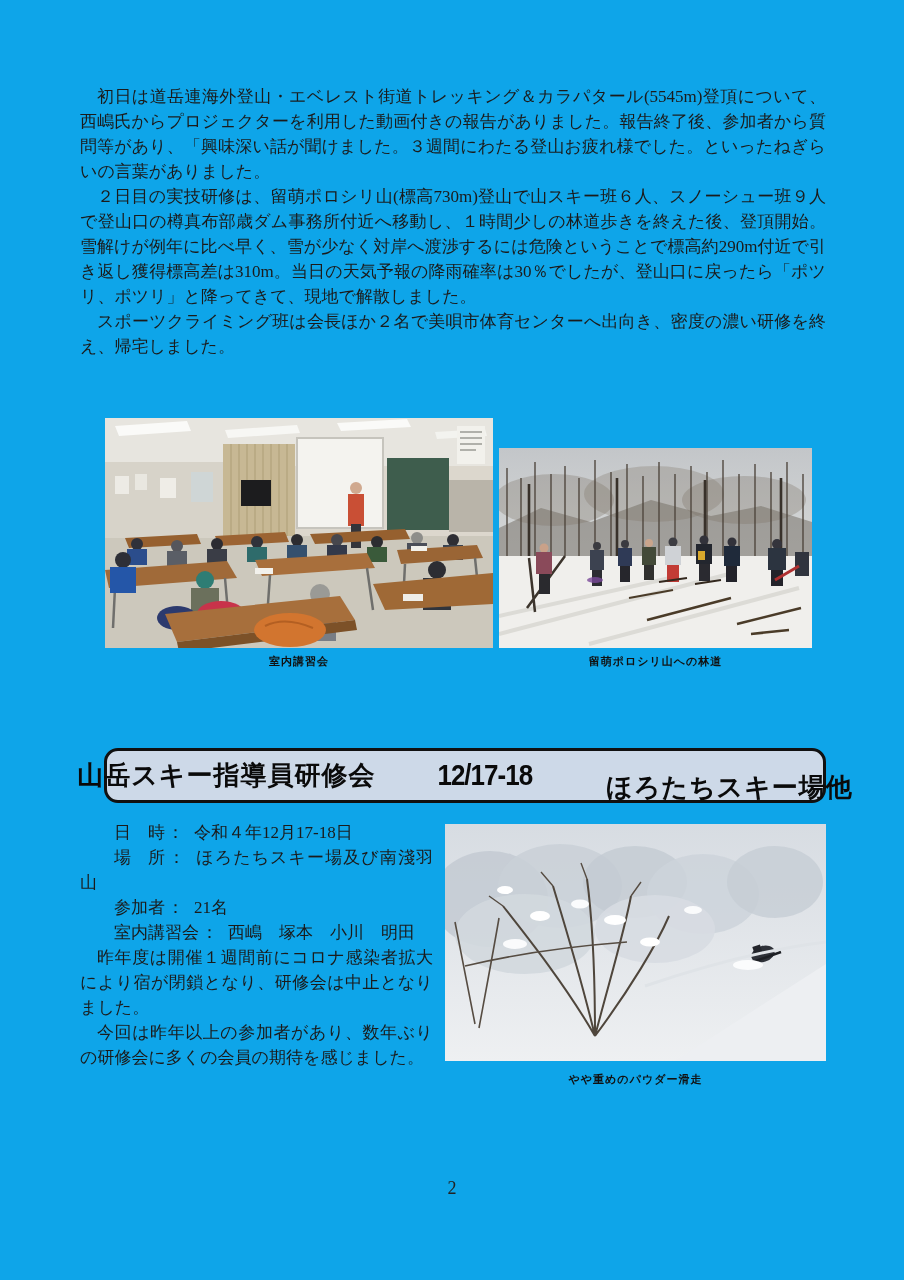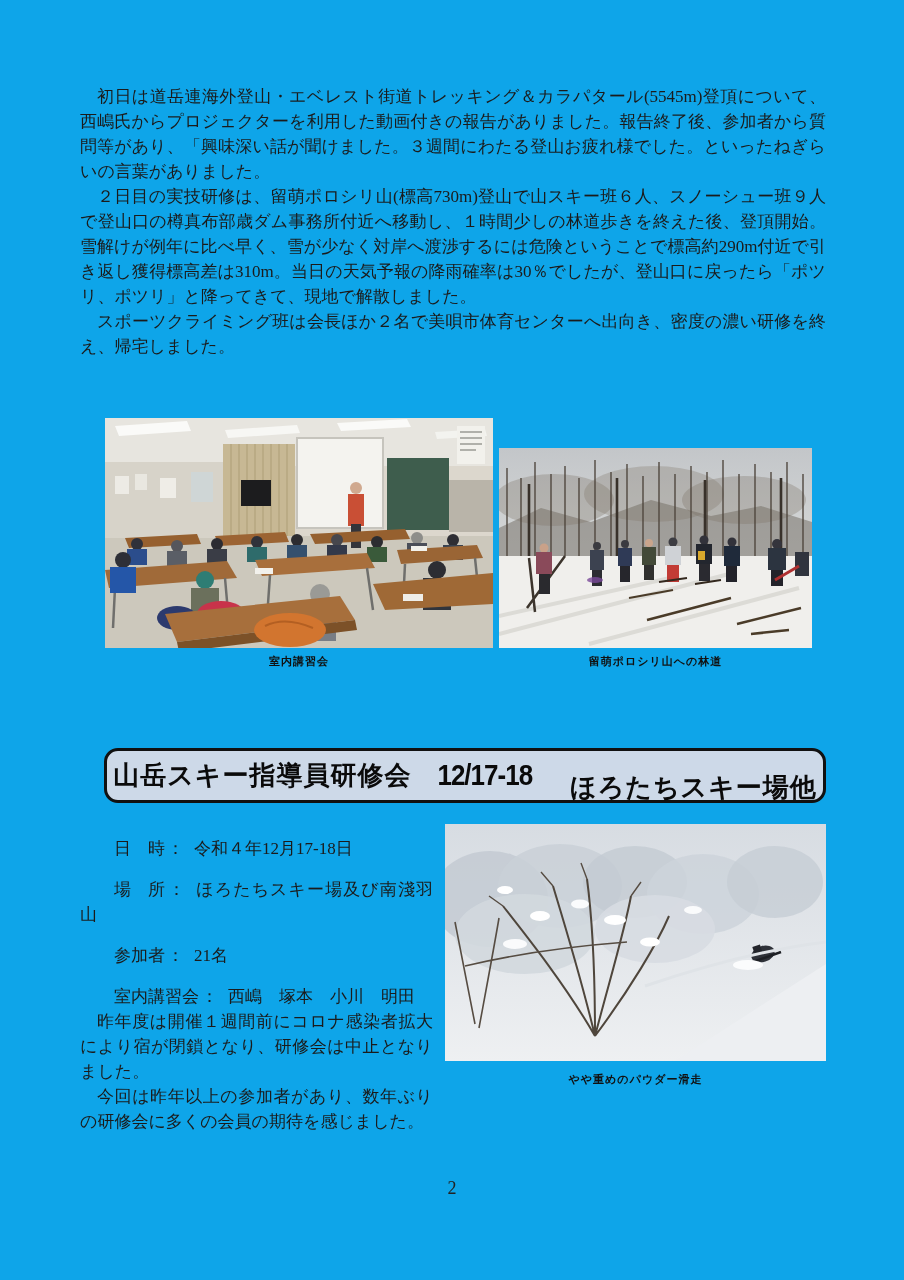--- a/index.html
+++ b/index.html
@@ -29,39 +29,39 @@
   .fig-indoor{left:105px;top:418px;width:388px;}
   .fig-forest{left:499px;top:448px;width:313px;}
   
   .banner{
     position:absolute;left:104px;top:748px;width:722px;height:55px;
     background:#cdd9e8;
     border:3px solid #111;border-radius:14px;
     display:flex;align-items:center;justify-content:center;
     font-family:"Liberation Sans","DejaVu Sans",sans-serif;
     font-weight:bold;font-size:26px;color:#0a0a0a;
-    box-sizing:border-box;white-space:nowrap;
+    box-sizing:border-box;white-space:nowrap;gap:36px;
   }
   .banner .b-date{
     margin:0 26px;letter-spacing:-1px;
     transform:scaleY(1.12);display:inline-block;
   }
   .banner .b-right{margin-left:12px;letter-spacing:1px;margin-top:24px;}
   .banner .b-left{letter-spacing:1px;}
   
   .sec2{
     position:absolute;left:80px;top:820px;width:746px;
     font-size:17px;line-height:25px;text-align:justify;
   }
   .fig-powder{
     float:right;width:381px;margin:4px 0 10px 12px;
   }
   .fig-powder svg{display:block;}
   .detail-row{line-height:25px;text-indent:1em;}
-  .detail-label{display:inline-block;min-width:68px;margin-top:16px;}
+  .detail-label{display:inline-block;min-width:68px;}
   .detail-colon{margin:0 10px 0 2px;}
   
   .page-number{
     position:absolute;left:0;top:1178px;width:904px;
     text-align:center;font-size:18px;color:#222;
   }
 </style>
 </head>
 <body>
 

